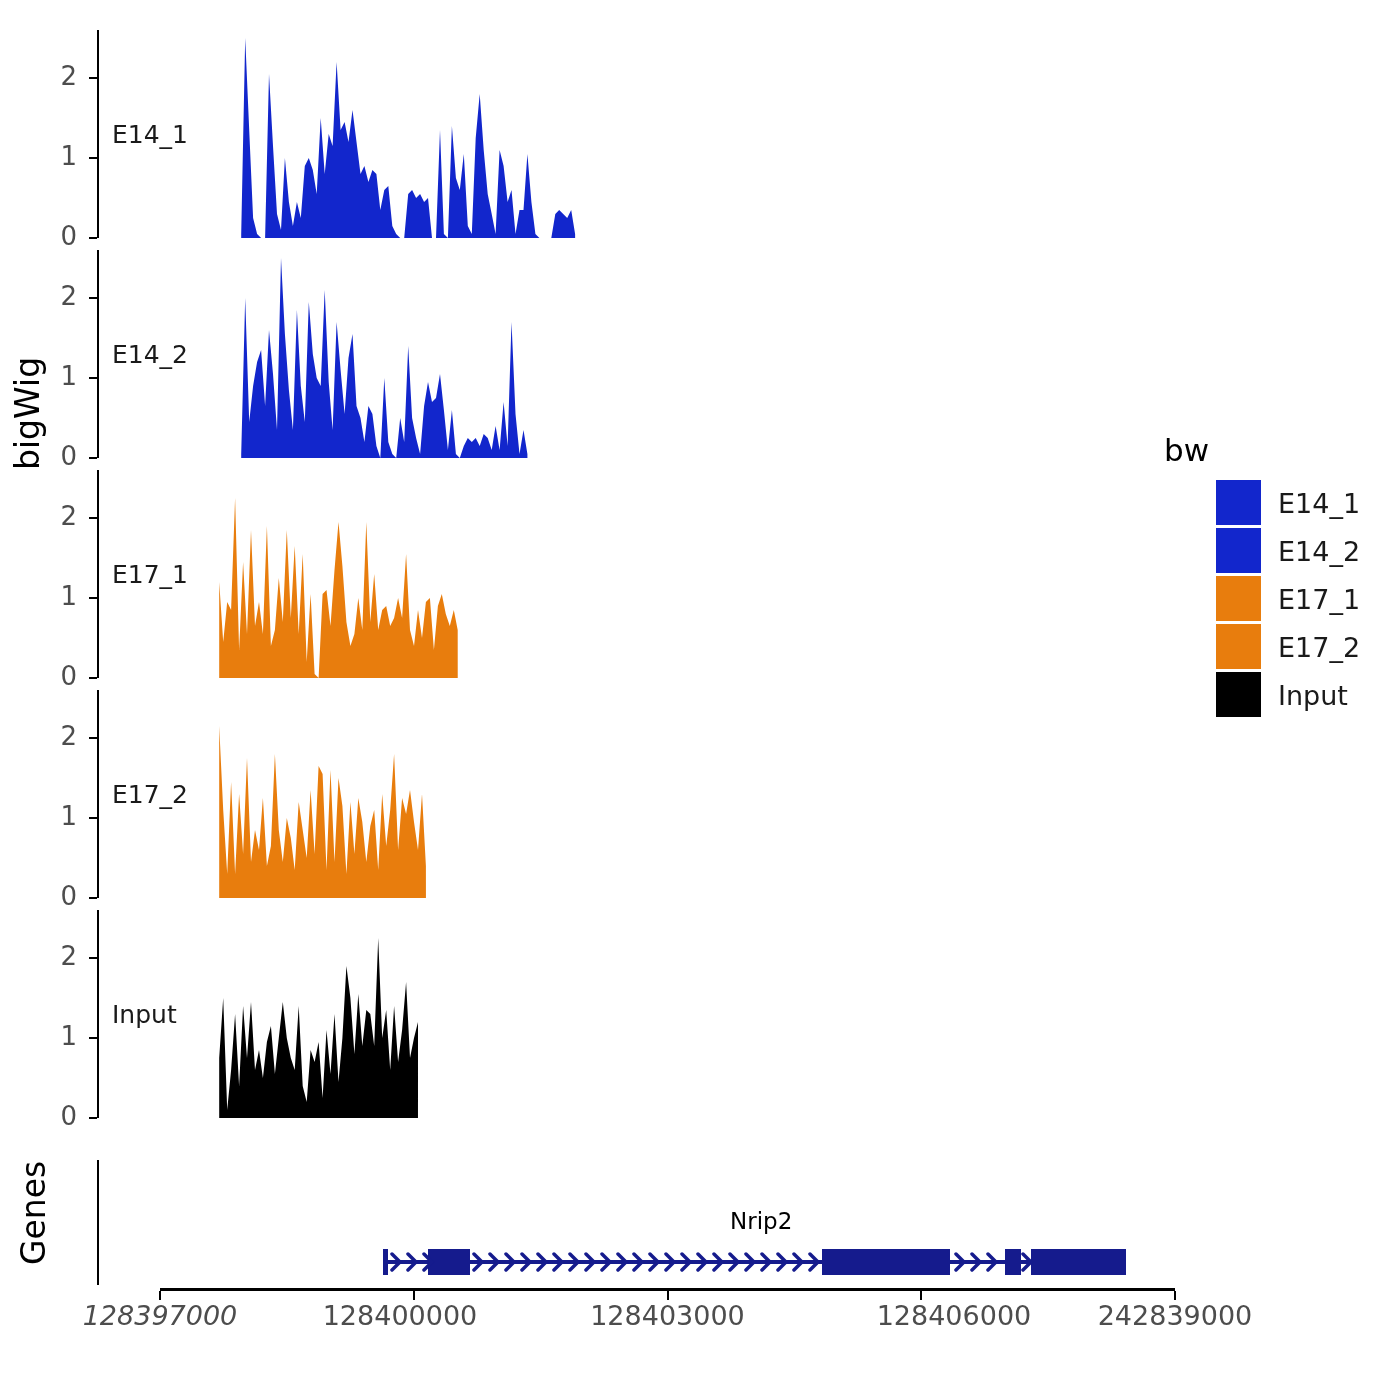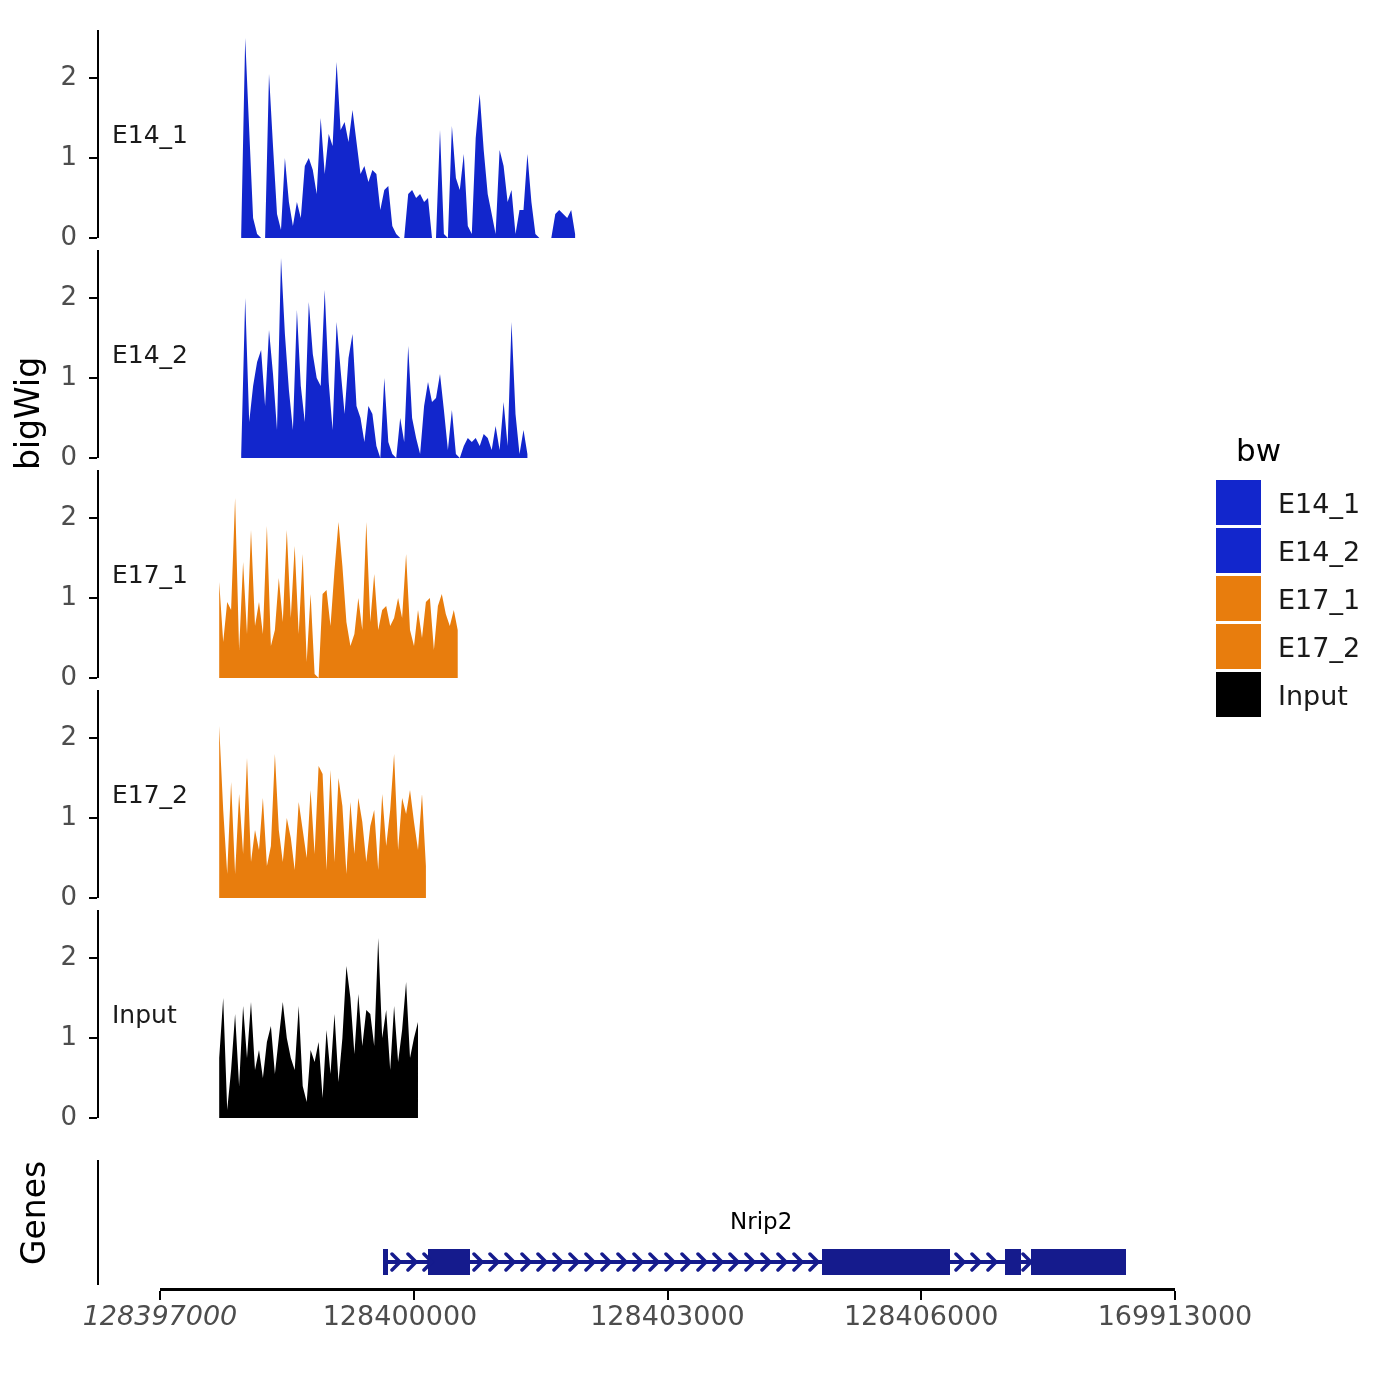--- a/index.html
+++ b/index.html
@@ -144,27 +144,27 @@
 
   <div id="xaxis">
       <div class="xaxis-line" style="left: 160px; top: 1288px; width: 1015px;"></div>
       <div class="xtick" style="left: 159px; top: 1291px;"></div>
       <div class="xticklab" style="left: 50px; top: 1300px; width: 220px; font-style: italic;">128397000</div>
       <div class="xtick" style="left: 412.75px; top: 1291px;"></div>
       <div class="xticklab" style="left: 290px; top: 1300px; width: 220px;">128400000</div>
       <div class="xtick" style="left: 666.5px; top: 1291px;"></div>
       <div class="xticklab" style="left: 557.5px; top: 1300px; width: 220px;">128403000</div>
       <div class="xtick" style="left: 920.25px; top: 1291px;"></div>
-      <div class="xticklab" style="left: 811.25px; top: 1300px; width: 220px;">128406000</div>
+      <div class="xticklab" style="left: 811.25px; top: 1300px; width: 220px; text-align: right;">128406000</div>
       <div class="xtick" style="left: 1174px; top: 1291px;"></div>
-      <div class="xticklab" style="left: 1065px; top: 1300px; width: 220px;">169913000</div>
+      <div class="xticklab" style="left: 1065px; top: 1300px; width: 220px;">242839000</div>
     </div>
 
   <div id="legend">
-      <div class="legend-title" style="left: 1236px; top: 432px;">bw</div>
+      <div class="legend-title" style="left: 1164px; top: 432px;">bw</div>
       <div class="legend-key" style="left: 1216px; top: 480px; background: rgb(18, 38, 204);"></div>
       <div class="legend-lab" style="left: 1278px; top: 488px;">E14_1</div>
       <div class="legend-key" style="left: 1216px; top: 528px; background: rgb(18, 38, 204);"></div>
       <div class="legend-lab" style="left: 1278px; top: 536px;">E14_2</div>
       <div class="legend-key" style="left: 1216px; top: 576px; background: rgb(232, 125, 13);"></div>
       <div class="legend-lab" style="left: 1278px; top: 584px;">E17_1</div>
       <div class="legend-key" style="left: 1216px; top: 624px; background: rgb(232, 125, 13);"></div>
       <div class="legend-lab" style="left: 1278px; top: 632px;">E17_2</div>
       <div class="legend-key" style="left: 1216px; top: 672px; background: rgb(0, 0, 0);"></div>
       <div class="legend-lab" style="left: 1278px; top: 680px;">Input</div>

